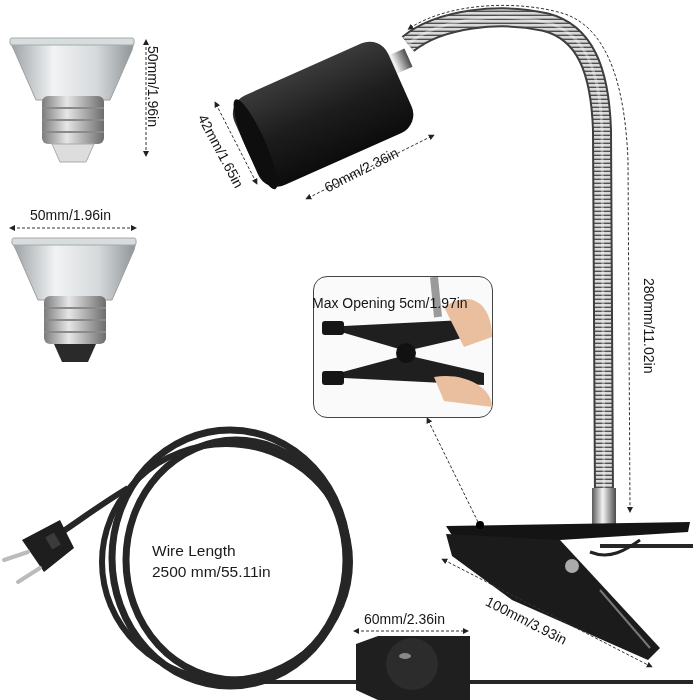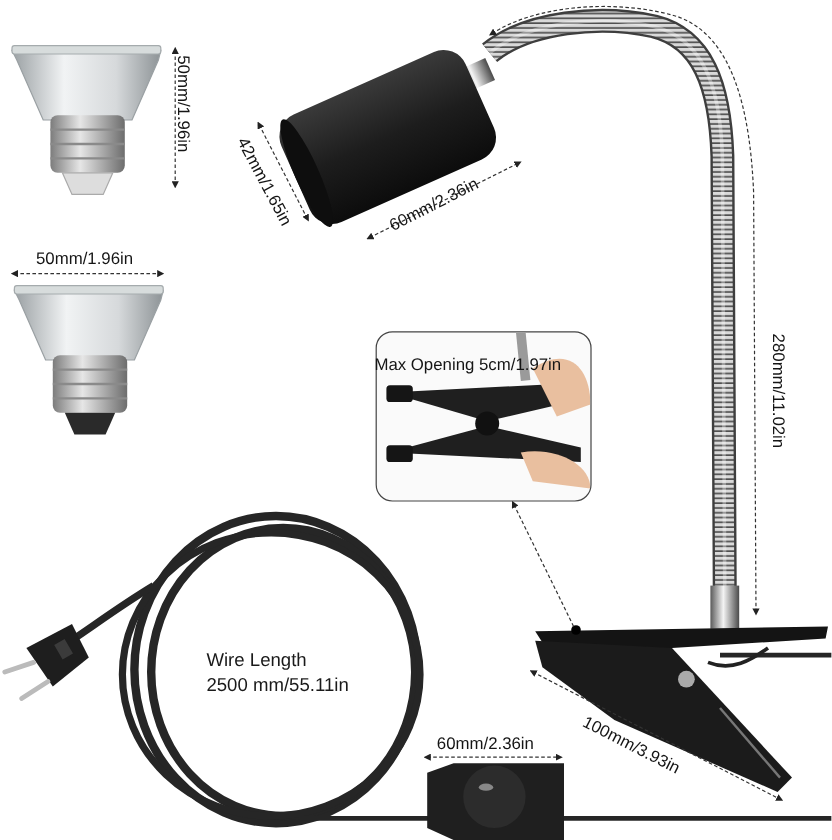--- a/index.html
+++ b/index.html
@@ -3,21 +3,21 @@
 <meta charset="utf-8">
 <style>
   html, body { margin: 0; padding: 0; background: #ffffff; }
   body { width: 693px; height: 700px; position: relative; overflow: hidden;
          font-family: "Liberation Sans", "DejaVu Sans", sans-serif; color: #111; }
   .layer { position: absolute; left: 0; top: 0; width: 693px; height: 700px; }
   .lbl { position: absolute; font-size: 14px; color: #151515; white-space: nowrap; line-height: 1; }
   .rot90 { transform-origin: left top; transform: rotate(90deg); }
   .inset { position: absolute; left: 313px; top: 276px; width: 178px; height: 140px;
            border: 1.5px solid #444; border-radius: 14px; background: #fafafa; overflow: hidden; }
-  .wire-text { position: absolute; left: 152px; top: 540px; font-size: 15.5px; line-height: 21px; color: #1a1a1a; margin-left: 20px; }
+  .wire-text { position: absolute; left: 152px; top: 540px; font-size: 15.5px; line-height: 21px; color: #1a1a1a; }
 </style>
 </head>
 <body>
 
 <svg class="layer" viewBox="0 0 693 700" width="693" height="700">
   <defs>
     <linearGradient id="glass" x1="0" y1="0" x2="1" y2="0">
       <stop offset="0" stop-color="#9aa0a3"></stop>
       <stop offset="0.35" stop-color="#f1f3f4"></stop>
       <stop offset="0.7" stop-color="#d6d9db"></stop>

